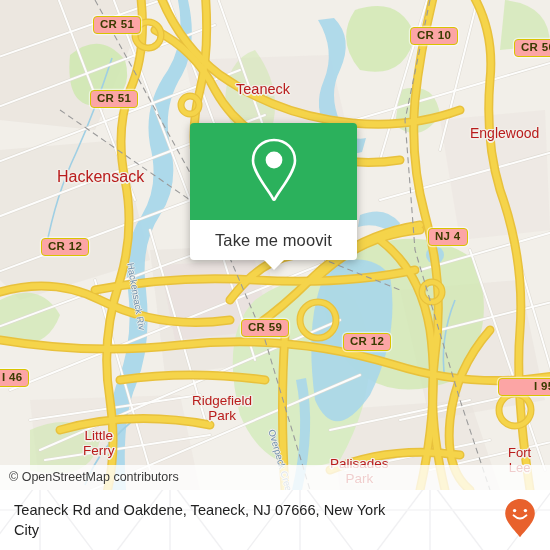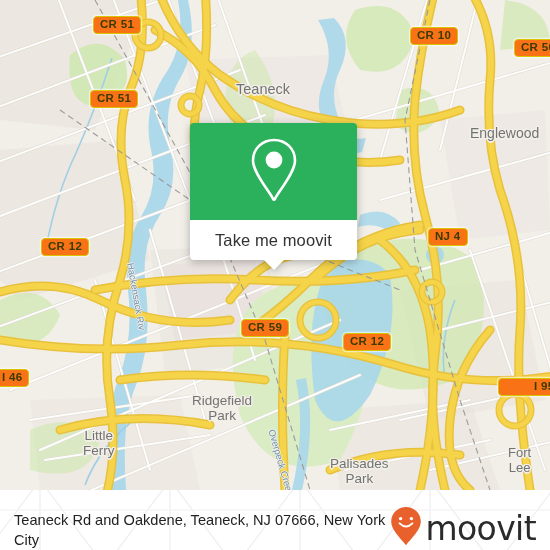--- a/index.html
+++ b/index.html
@@ -15,34 +15,34 @@
   .map {
     position: absolute; left: 0; top: 0; width: 550px; height: 490px;
     background: #f2efe9;
     overflow: hidden;
   }
   .map-svg { position: absolute; left: 0; top: 0; }
 
   
   .place-label {
     position: absolute;
-    color: #737373;
+    color: #b91c1c;
     font-family: "Liberation Sans", sans-serif;
     white-space: nowrap;
     text-shadow:
        1.5px 0 #f2efe9, -1.5px 0 #f2efe9, 0 1.5px #f2efe9, 0 -1.5px #f2efe9,
        1px 1px #f2efe9, -1px 1px #f2efe9, 1px -1px #f2efe9, -1px -1px #f2efe9;
     pointer-events: none;
     line-height: 1.12;
   }
 
   
   .shield {
     position: absolute;
-    background: #f97316;
+    background: #fca5a5;
     border: 1.6px solid #d8c400;
     border-radius: 4px;
     color: #3b3b00;
     font-size: 11.5px;
     font-weight: bold;
     letter-spacing: .3px;
     padding: 1.5px 6px 2.5px 6px;
     white-space: nowrap;
     line-height: 1;
     box-shadow: 0 0 0 1.2px rgba(255,255,255,.55);
@@ -103,21 +103,21 @@
   
   .footer {
     position: absolute; left: 0; top: 490px; width: 550px; height: 60px;
     background: #ffffff;
     overflow: hidden;
   }
   .footer-wm { position: absolute; left: 0; top: 0; opacity: 1; }
   .footer-inner {
     position: relative; z-index: 2;
     height: 100%;
-    display: flex; align-items: flex-end; justify-content: space-between;
+    display: flex; align-items: center; justify-content: space-between;
     padding: 0 14px 0 14px;
   }
   .addr {
     font-size: 14.6px;
     color: #222222;
     line-height: 1.38;
     max-width: 392px;
   }
   .brand { display: flex; align-items: center; gap: 1px; flex: none; }
   .brand-word {
@@ -312,20 +312,21 @@
 
       <g class="rail" stroke-dasharray="6 4">
         <path d="M95,0 L205,200 L265,340 L310,490"></path>
         <path d="M430,0 L405,120 L415,250 L460,400 L490,490"></path>
         <path d="M60,110 L190,200 L300,250 L400,290"></path>
       </g>
     </svg>
 
     <div class="place-label" style="left:236px; top:81px; font-size:14.5px;">Teaneck</div>
 
+    <div class="place-label" style="left:57px; top:168px; font-size:16px;">Hackensack</div>
 
     <div class="place-label" style="left:470px; top:126px; font-size:14px;">Englewood</div>
 
     <div class="place-label" style="left:192px; top:393px; font-size:13.5px; text-align:center; white-space:pre;">Ridgefield
 Park</div>
 
     <div class="place-label" style="left:330px; top:456px; font-size:13.5px; text-align:center; white-space:pre;">Palisades
 Park</div>
 
     <div class="place-label" style="left:83px; top:428px; font-size:13.5px; text-align:center; white-space:pre;">Little
@@ -356,20 +357,23 @@
             <circle cx="28" cy="25" r="8.4" fill="#ffffff"></circle>
           </svg>
         </span>
       </div>
       <div class="callout-bottom">
         <span class="cta">Take me moovit</span>
         <span class="tail"></span>
       </div>
     </div>
 
+    <div class="attrib">
+      <span>© OpenStreetMap contributors</span>
+    </div>
   </div>
 
   <div class="footer">
 
     <svg class="footer-wm" width="550" height="60" viewBox="0 0 550 60">
       <g stroke="#f0f0f2" stroke-width="1.4" fill="none">
         <path d="M-20,70 L40,-10 L100,70 M40,-10 L40,70"></path>
         <path d="M110,70 L170,-10 L230,70 M170,-10 L170,70"></path>
         <path d="M240,70 L300,-10 L360,70 M300,-10 L300,70"></path>
         <path d="M370,70 L430,-10 L490,70 M430,-10 L430,70"></path>
@@ -383,18 +387,17 @@
 
       <div class="brand">
         <span>
           <svg width="32" height="40" viewBox="0 0 32 40">
             <path d="M16 1 C7.8 1 1.2 7.5 1.2 15.4 C1.2 24.6 13.2 34.8 15.3 38.4 a0.8 0.8 0 0 0 1.4 0 C18.8 34.8 30.8 24.6 30.8 15.4 C30.8 7.5 24.2 1 16 1 z" fill="#e8612c"></path>
             <circle cx="10.6" cy="12.6" r="1.7" fill="#ffffff"></circle>
             <circle cx="21.4" cy="12.6" r="1.7" fill="#ffffff"></circle>
             <path d="M9.6 17.4 q6.4 6.2 12.8 0" stroke="#ffffff" stroke-width="2" fill="none" stroke-linecap="round"></path>
           </svg>
         </span>
-        <span class="brand-word">moovit</span>
       </div>
     </div>
   </div>
 
 </div>
 
 </body></html>

